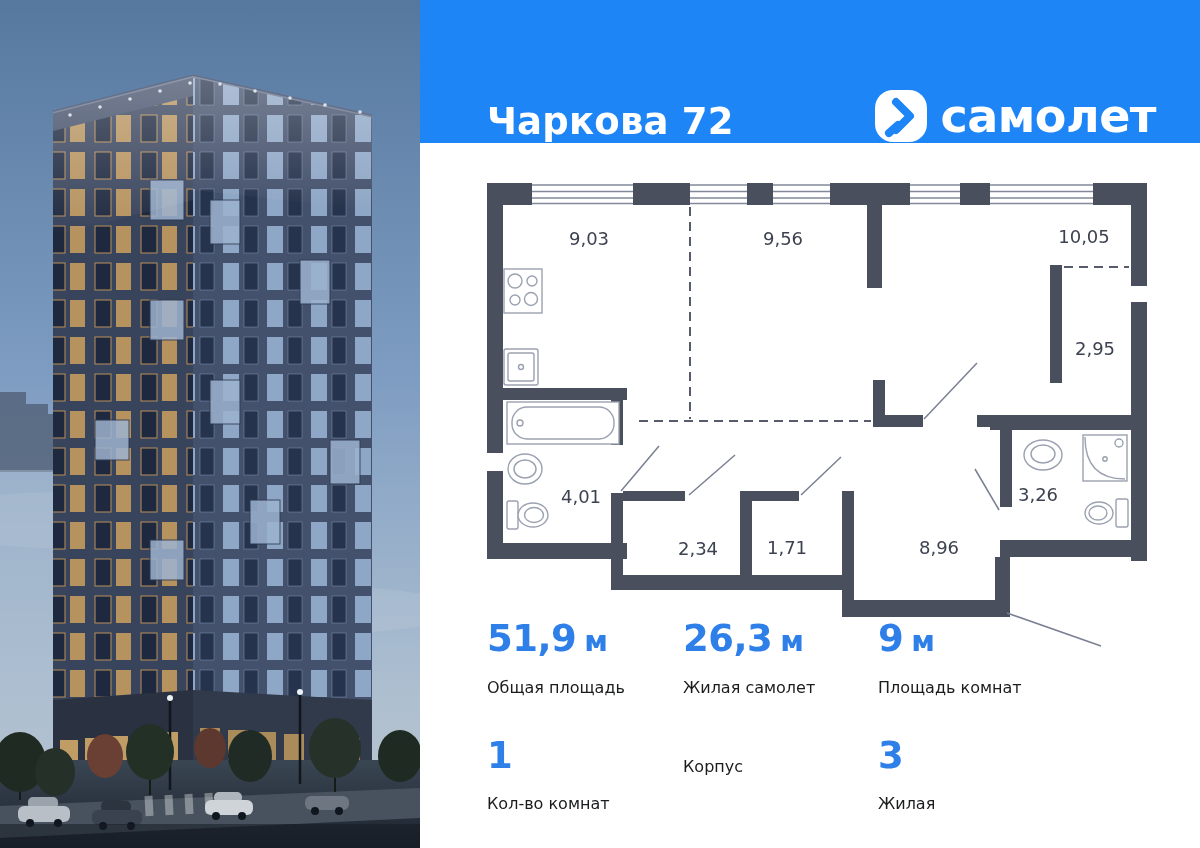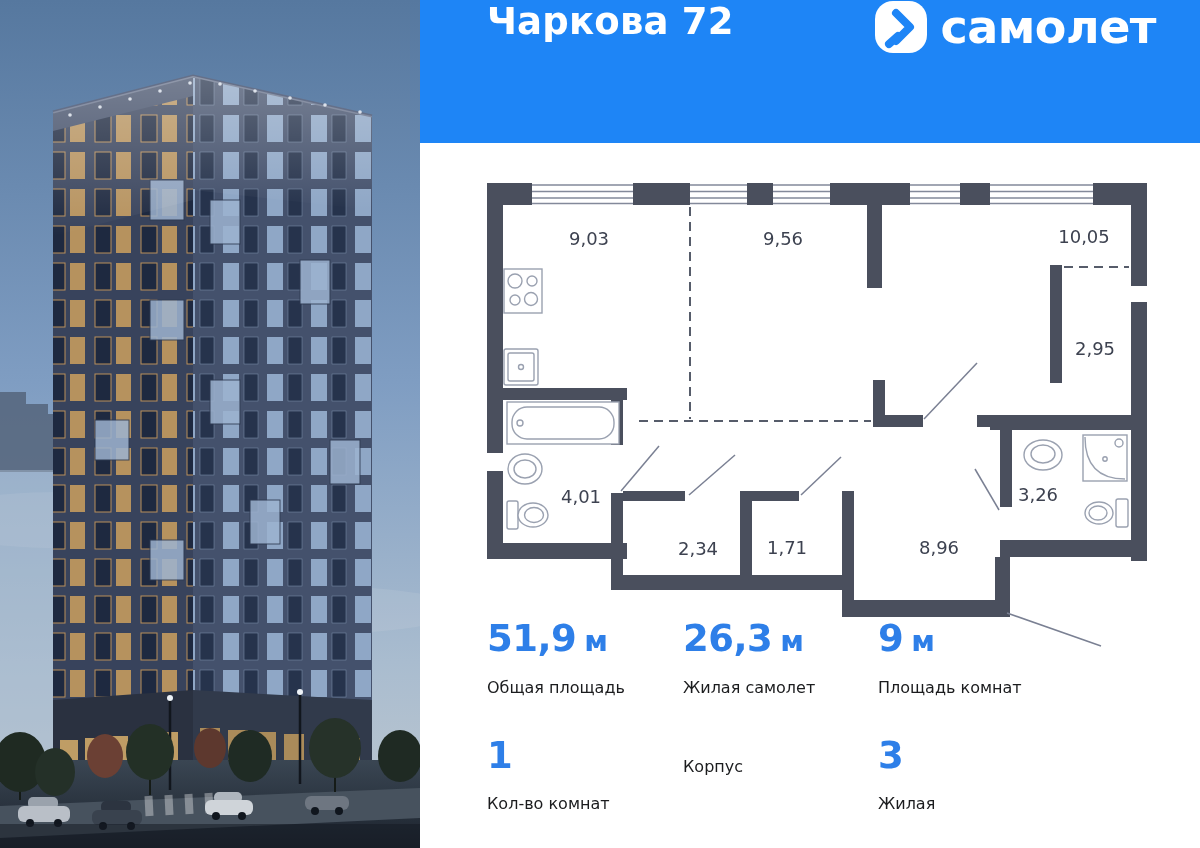--- a/index.html
+++ b/index.html
@@ -1,19 +1,19 @@
 <!DOCTYPE html>
 <html><head>
 <meta charset="utf-8">
 <style>
   html,body{margin:0;padding:0;background:#fff;font-family:"DejaVu Sans","Liberation Sans",sans-serif;}
   .stage{position:relative;width:1200px;height:848px;background:#ffffff;overflow:hidden;}
   .photo{position:absolute;left:0;top:0;width:420px;height:848px;display:block;}
   .header{position:absolute;left:420px;top:0;width:780px;height:143px;background:#1e85f6;
-          display:flex;align-items:flex-start;justify-content:space-between;
+          display:flex;align-items:flex-end;justify-content:space-between;
           padding:0 44px 0 67px;box-sizing:border-box;}
   .title{color:#fff;font-size:37px;font-weight:700;letter-spacing:.2px;white-space:nowrap;}
   .logo{display:flex;align-items:center;gap:13px;}
   .logo svg{display:block;}
   .brand{color:#fff;font-size:46px;font-weight:700;letter-spacing:-0.5px;white-space:nowrap;}
   .plan{position:absolute;left:487px;top:183px;}
   .plan text{font-family:"DejaVu Sans","Liberation Sans",sans-serif;font-size:18px;fill:#3d4250;}
   .stats{position:absolute;left:487px;top:620px;display:grid;
          grid-template-columns:196px 195px 260px;row-gap:40px;}
   .stat-value{color:#2e7fe8;font-size:37px;font-weight:700;line-height:1.02;letter-spacing:-0.5px;}

